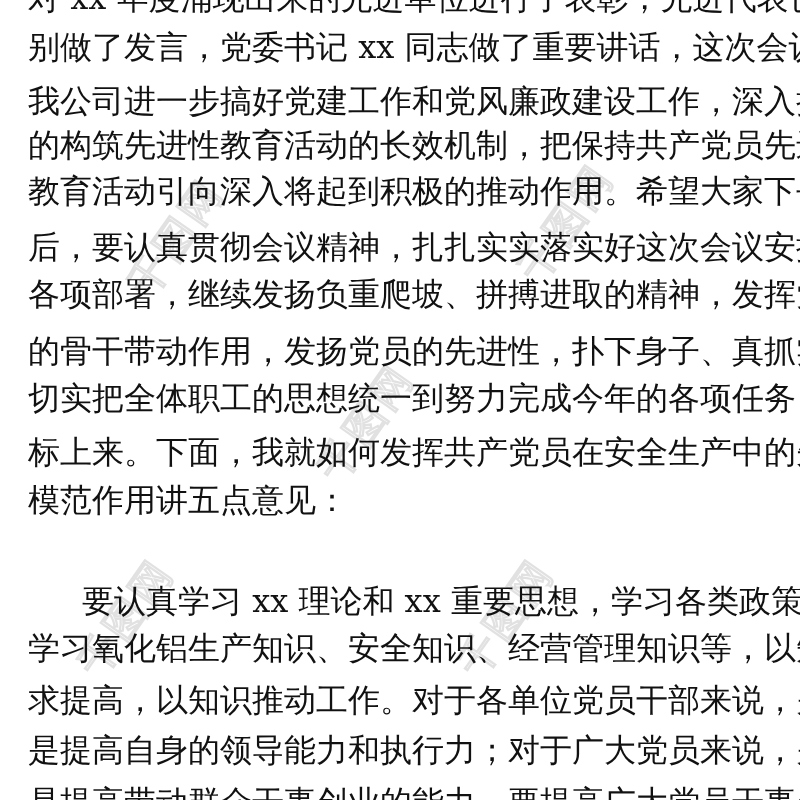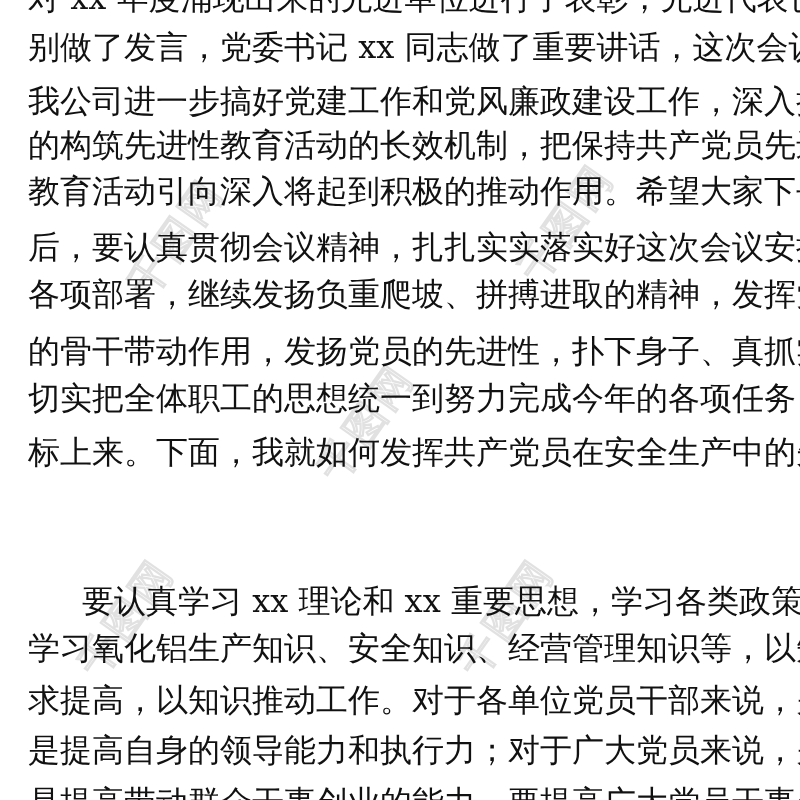--- a/index.html
+++ b/index.html
@@ -75,19 +75,20 @@
   <div class="line" style="top:-22px;">对 xx 年度涌现出来的先进单位进行了表彰，先进代表也分</div>
   <div class="line" style="top:27px;">别做了发言，党委书记 xx 同志做了重要讲话，这次会议对于</div>
   <div class="line" style="top:81px;">我公司进一步搞好党建工作和党风廉政建设工作，深入持久</div>
   <div class="line" style="top:125px;">的构筑先进性教育活动的长效机制，把保持共产党员先进性</div>
   <div class="line" style="top:171px;">教育活动引向深入将起到积极的推动作用。希望大家下去以</div>
   <div class="line" style="top:227px;">后，要认真贯彻会议精神，扎扎实实落实好这次会议安排的</div>
   <div class="line" style="top:274px;">各项部署，继续发扬负重爬坡、拼搏进取的精神，发挥党员</div>
   <div class="line" style="top:331px;">的骨干带动作用，发扬党员的先进性，扑下身子、真抓实干，</div>
   <div class="line" style="top:378px;">切实把全体职工的思想统一到努力完成今年的各项任务目</div>
   <div class="line" style="top:432px;">标上来。下面，我就如何发挥共产党员在安全生产中的先锋</div>
+  <div class="line last" style="top:480px;">模范作用讲五点意见：</div>
   <div class="line indent" style="top:581px;">要认真学习 xx 理论和 xx 重要思想，学习各类政策法规，</div>
   <div class="line" style="top:628px;">学习氧化铝生产知识、安全知识、经营管理知识等，以知识</div>
   <div class="line" style="top:680px;">求提高，以知识推动工作。对于各单位党员干部来说，关键</div>
   <div class="line" style="top:730px;">是提高自身的领导能力和执行力；对于广大党员来说，关键</div>
   <div class="line" style="top:782px;">是提高带动群众干事创业的能力，要提高广大党员干事创业</div>
 
 </div>
 
 </body></html>

